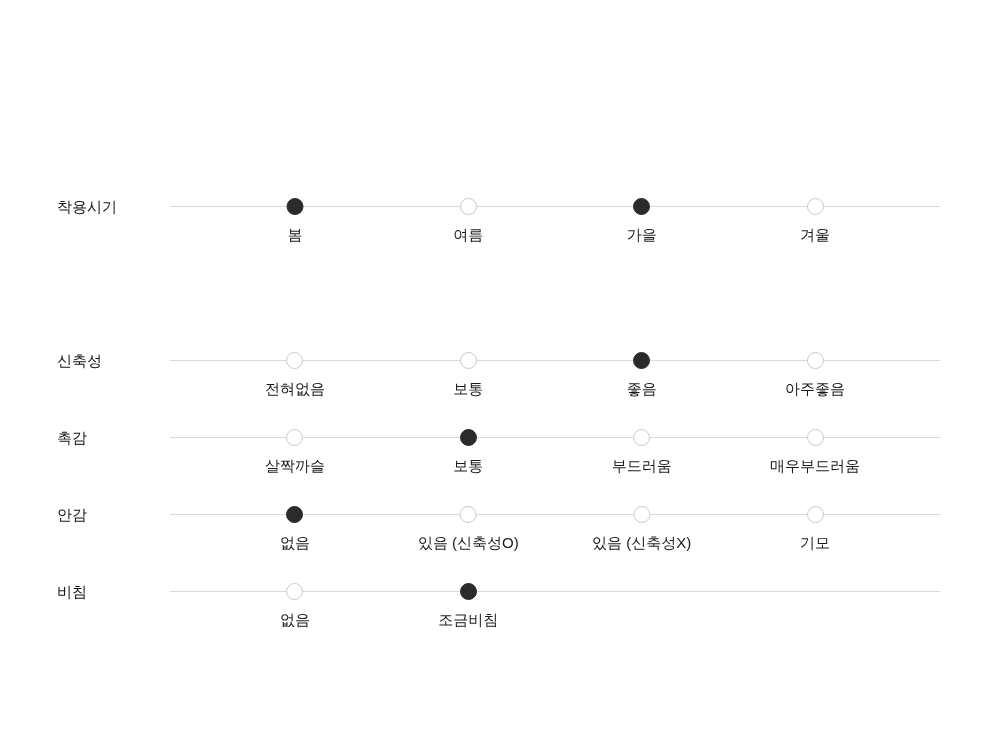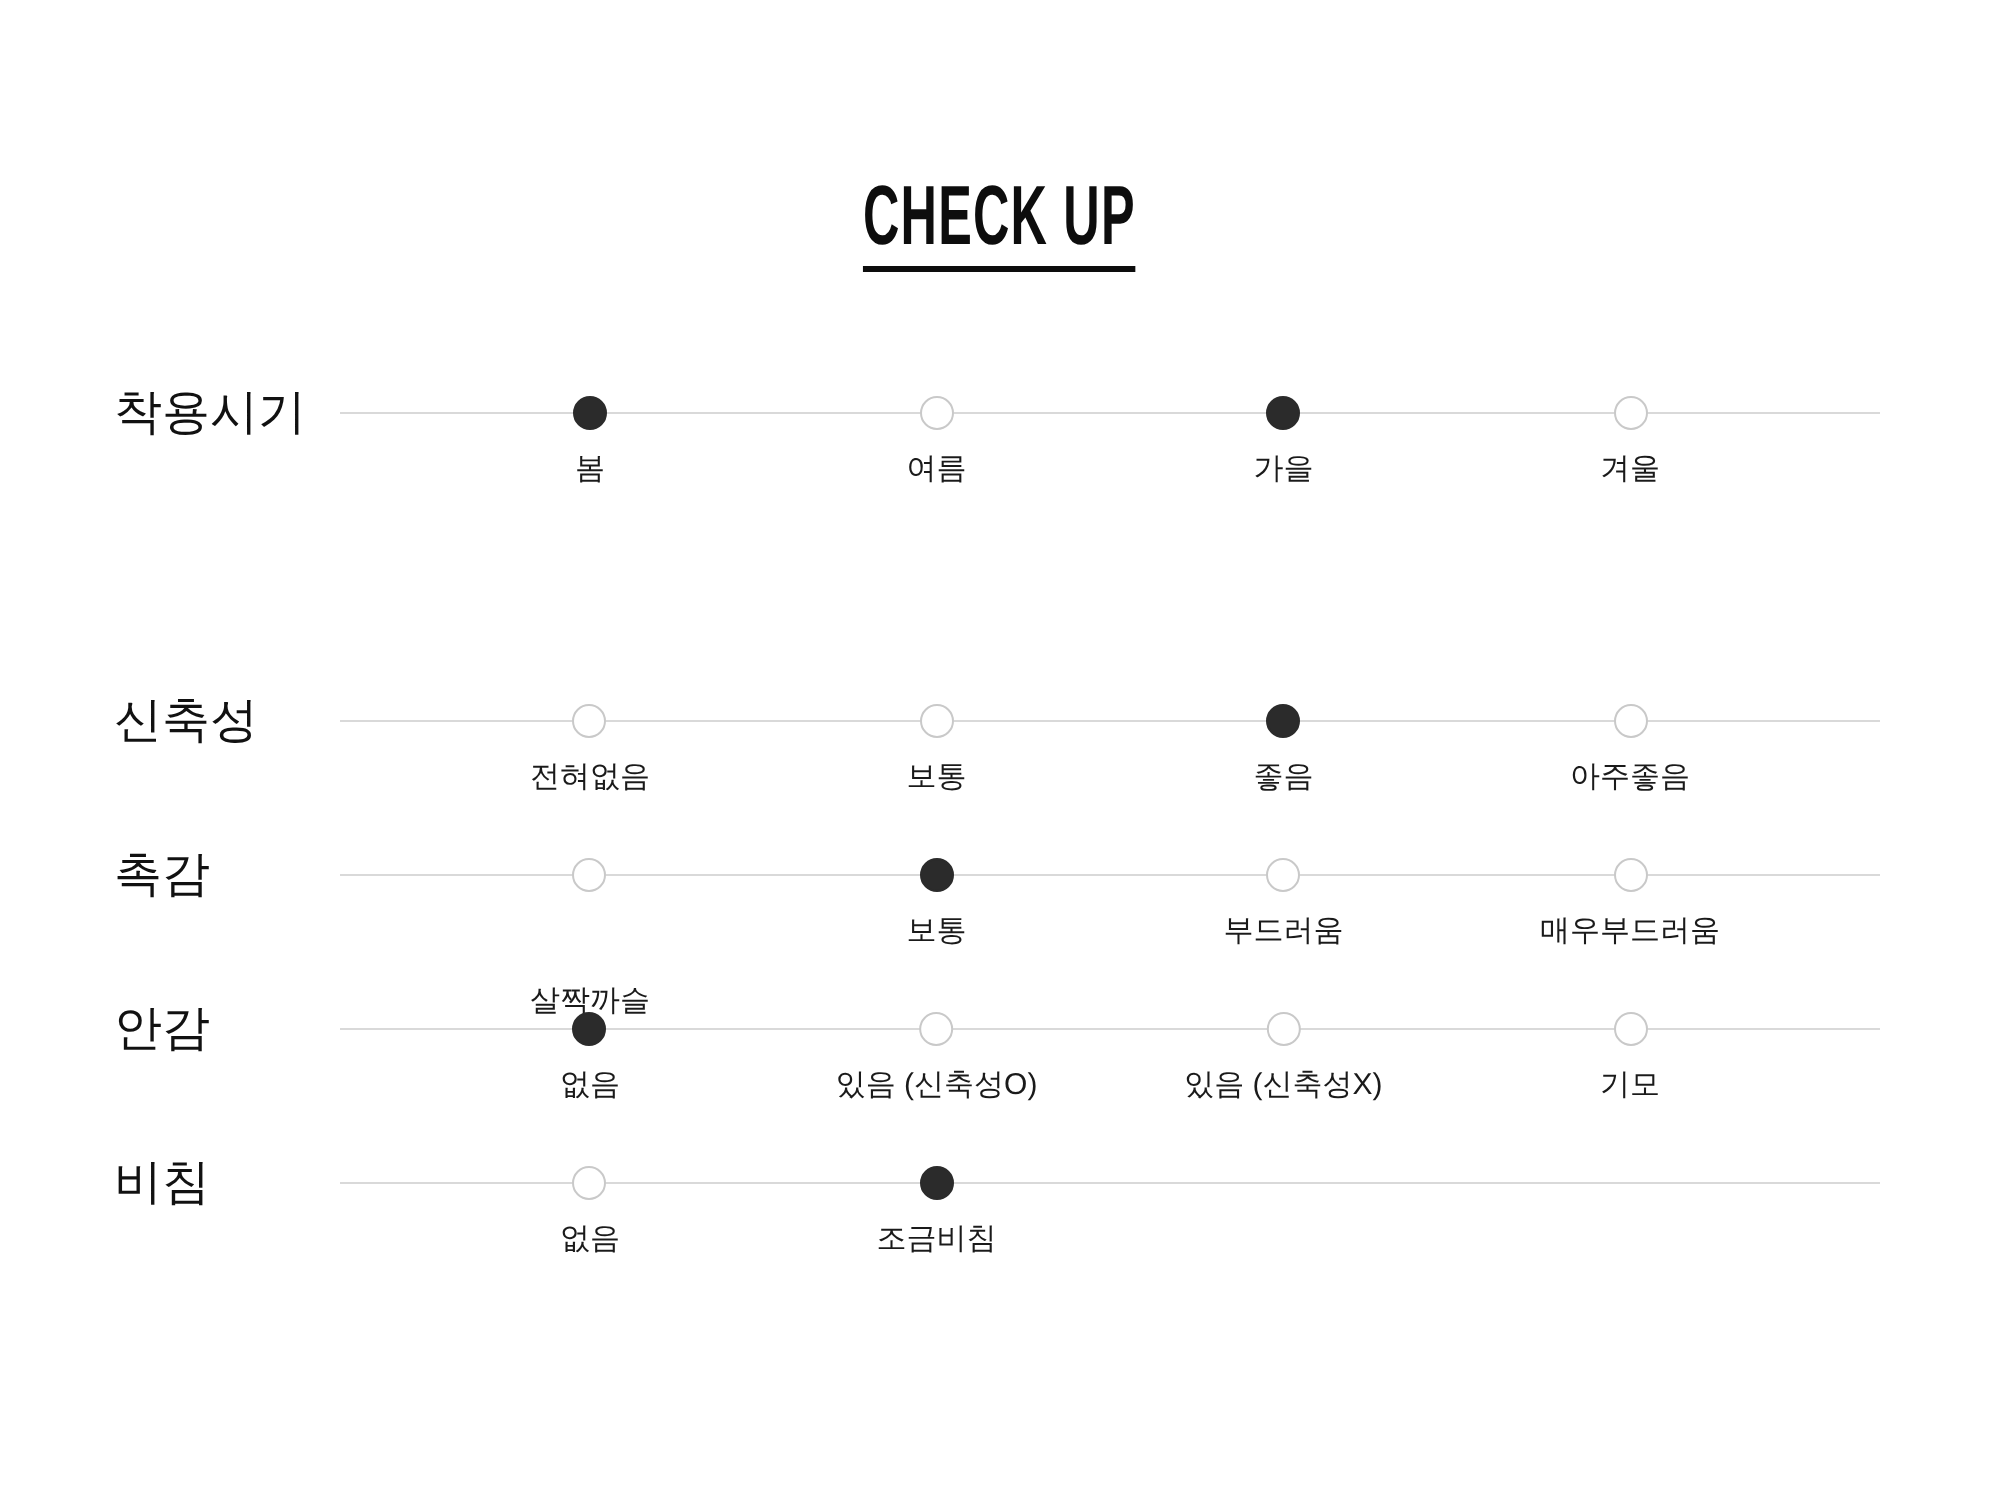--- a/index.html
+++ b/index.html
@@ -29,21 +29,21 @@
     padding-bottom:3px;
     color:#0d0d0d;
     white-space:nowrap;
   }
 
   
   .rows{position:absolute;top:0;left:0;width:1000px;height:750px;}
   .row{position:absolute;left:0;width:1000px;height:77px;}
   .row-label{
     position:absolute;left:57px;top:-1px;width:80px;
-    font-size:24px;line-height:22px;
+    font-size:15px;line-height:22px;
     text-align:justify;text-align-last:justify;
     -moz-text-align-last:justify;
     color:#111;
     white-space:nowrap;
   }
   .track{position:absolute;left:170px;top:0;width:770px;height:20px;}
   .line{position:absolute;left:0;right:0;top:9px;height:1px;background:#d9d9d9;}
   .slot{
     position:absolute;top:0;
     transform:translateX(-50%);
@@ -62,23 +62,20 @@
     font-size:15px;line-height:17px;
     color:#1a1a1a;
     white-space:nowrap;
     text-align:center;
   }
 </style>
 </head>
 <body>
 
 <div class="page">
-  <div class="title-wrap">
-    <span class="title">CHECK UP</span>
-  </div>
   <div class="rows" id="rows">
   <div class="row" style="top: 197px;">
     <div class="row-label">착용시기</div>
     <div class="track">
       <div class="line"></div>
 
   <div class="slot" style="left: 16.23%;">
     <span class="dot filled"></span>
     <span class="opt-label">봄</span>
   </div>
@@ -126,21 +123,21 @@
     <span class="opt-label">아주좋음</span>
   </div>
 </div>
   </div>
 
   <div class="row" style="top: 428px;">
     <div class="row-label">촉감</div>
     <div class="track">
       <div class="line"></div>
 
-  <div class="slot" style="left: 16.23%; gap: 35px;">
+  <div class="slot" style="left: 16.23%;">
     <span class="dot"></span>
     <span class="opt-label">살짝까슬</span>
   </div>
 
   <div class="slot" style="left: 38.74%;">
     <span class="dot filled"></span>
     <span class="opt-label">보통</span>
   </div>
 
   <div class="slot" style="left: 61.26%;">

